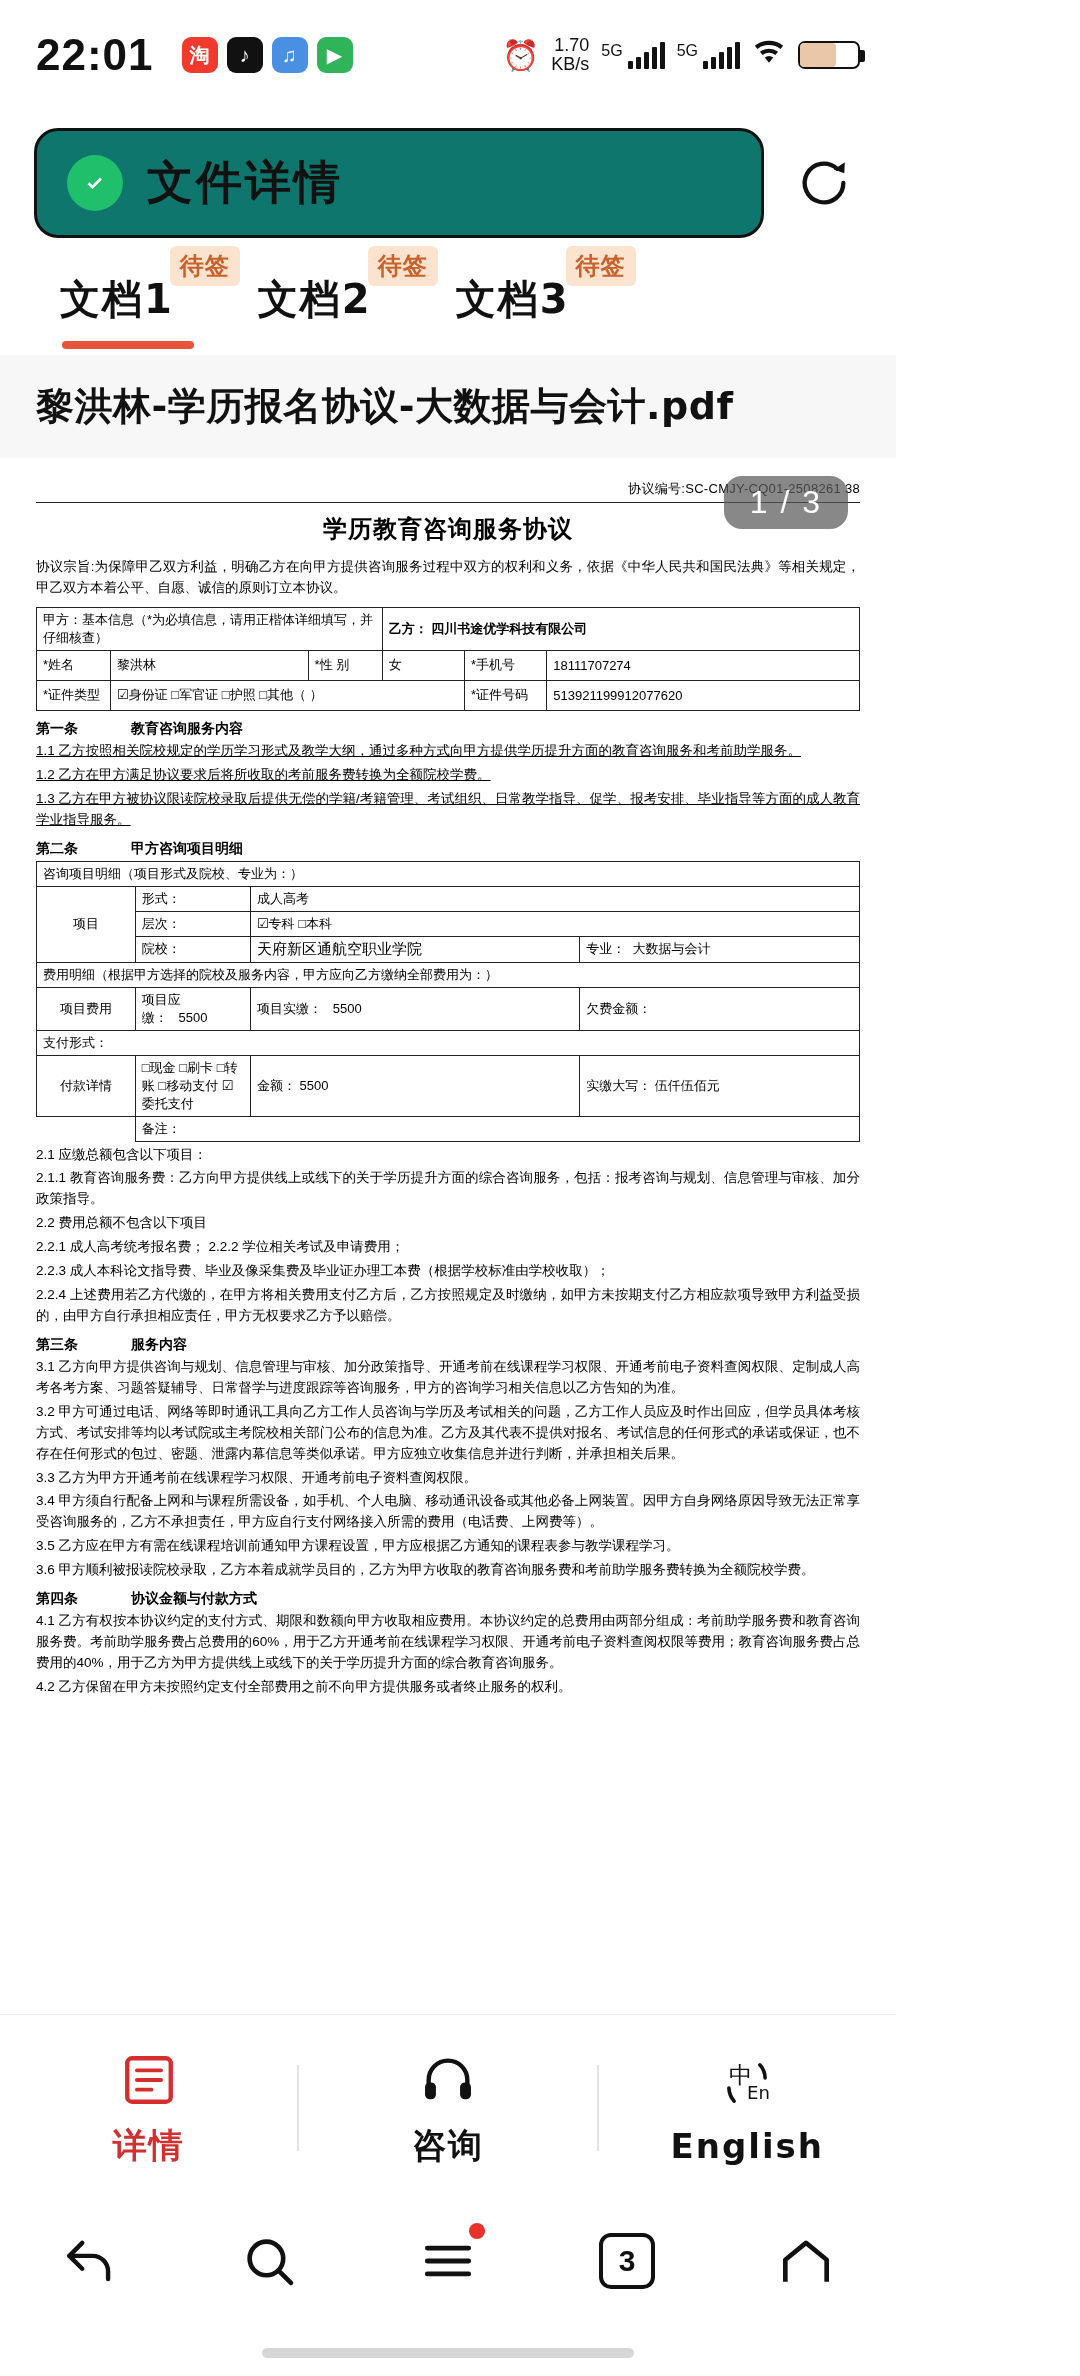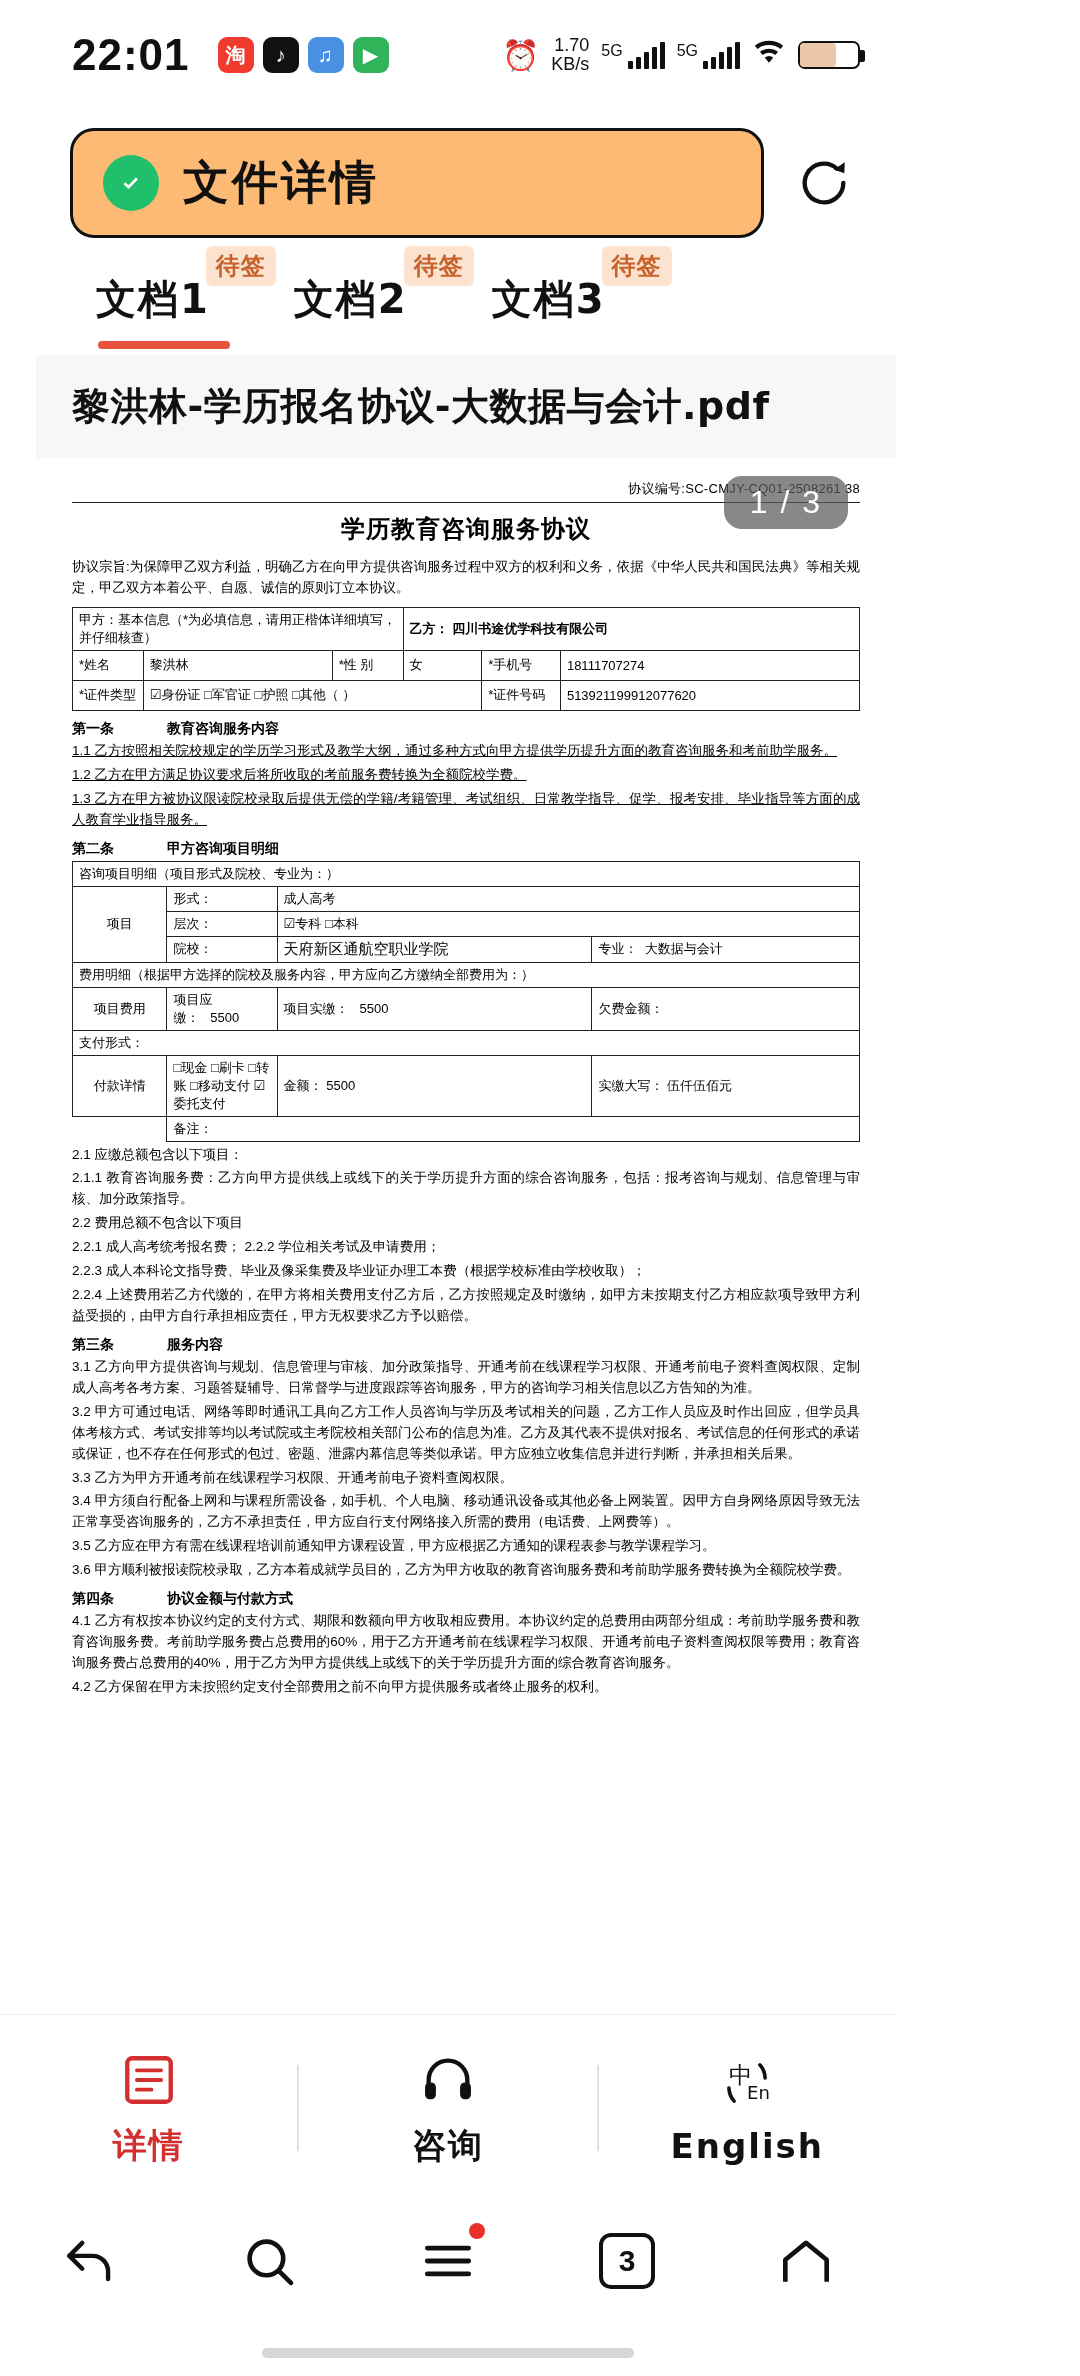--- a/index.html
+++ b/index.html
@@ -3,21 +3,21 @@
 <meta charset="utf-8">
 <style>
   * { box-sizing: border-box; margin:0; padding:0; }
   html, body { width:1080px; height:2376px; }
   body {
     font-family: "Liberation Sans", "DejaVu Sans", sans-serif;
     background:#ffffff;
     color:#111;
     -webkit-font-smoothing: antialiased;
   }
-  .phone { position:relative; width:896px; height:2376px; background:#fff; overflow:hidden;padding-left:36px; }
+  .phone { position:relative; width:896px; height:2376px; background:#fff; overflow:hidden; }
 
   
   .statusbar {
     height:110px; display:flex; align-items:center; padding:0 36px; gap:14px;
   }
   .clock { font-size:44px; font-weight:600; letter-spacing:1px; color:#111; }
   .sb-icons-left { display:flex; align-items:center; gap:9px; margin-left:14px; }
   .sb-app { width:36px; height:36px; border-radius:9px; display:flex; align-items:center; justify-content:center;
             font-size:20px; color:#fff; font-weight:700; }
   .app-tb { background:#ef3a2d; }
@@ -33,21 +33,21 @@
   .b1{height:8px;} .b2{height:12px;} .b3{height:17px;} .b4{height:22px;} .b5{height:27px;}
   .wifi { font-size:30px; color:#111; }
   .battery { width:62px; height:28px; border:2px solid #111; border-radius:7px; position:relative; }
   .battery:after { content:""; position:absolute; right:-7px; top:7px; width:5px; height:12px; background:#111; border-radius:0 2px 2px 0; }
   .battery i { display:block; height:100%; background:#e9c7a8; border-radius:4px; }
 
   
   .titlebar { display:flex; align-items:center; padding:18px 34px 0 34px; gap:22px; }
   .pill {
     flex:1; height:110px; border:3px solid #111; border-radius:24px;
-    display:flex; align-items:center; padding:0 30px; gap:24px; background:#fdba74;
+    display:flex; align-items:center; padding:0 30px; gap:24px; background:#0f766e;
   }
   .shield { width:56px; height:56px; border-radius:50%; background:#1fbf6b; display:flex; align-items:center; justify-content:center; }
   .shield svg { width:34px; height:34px; }
   .pill-title { font-size:46px; font-weight:700; letter-spacing:3px; color:#111;
                 font-family:"DejaVu Sans","Liberation Sans",sans-serif; }
   .refresh-btn { width:76px; height:76px; display:flex; align-items:center; justify-content:center; }
   .refresh-btn svg { width:58px; height:58px; }
 
   
   .doctabs { display:flex; align-items:flex-start; padding:34px 0 0 60px; gap:84px; position:relative; }

